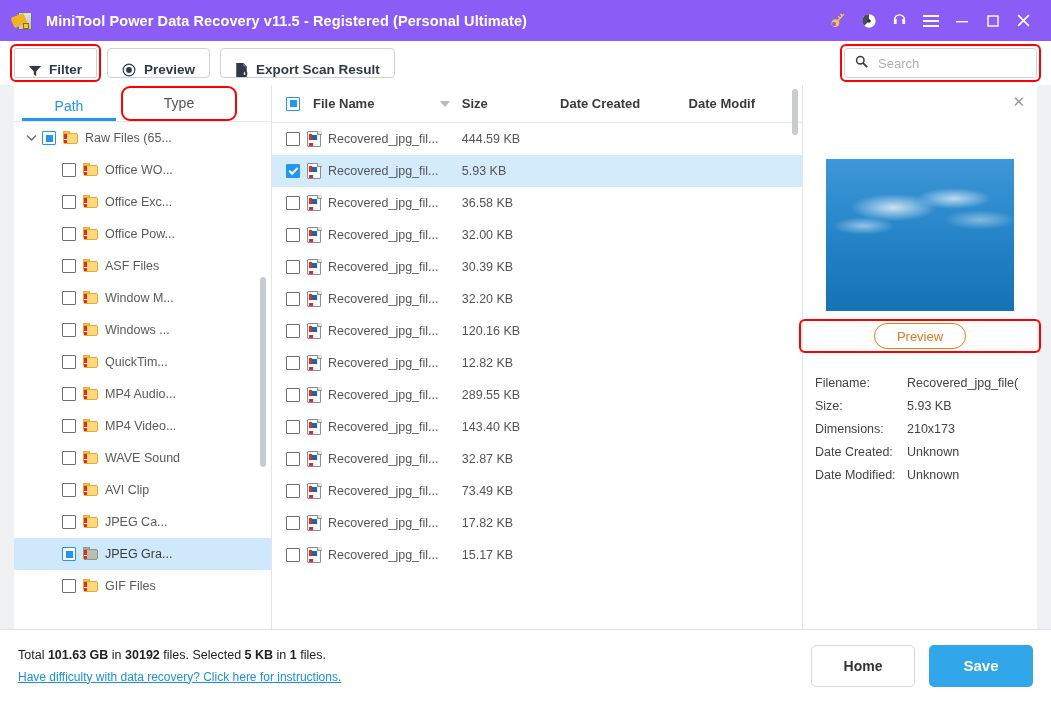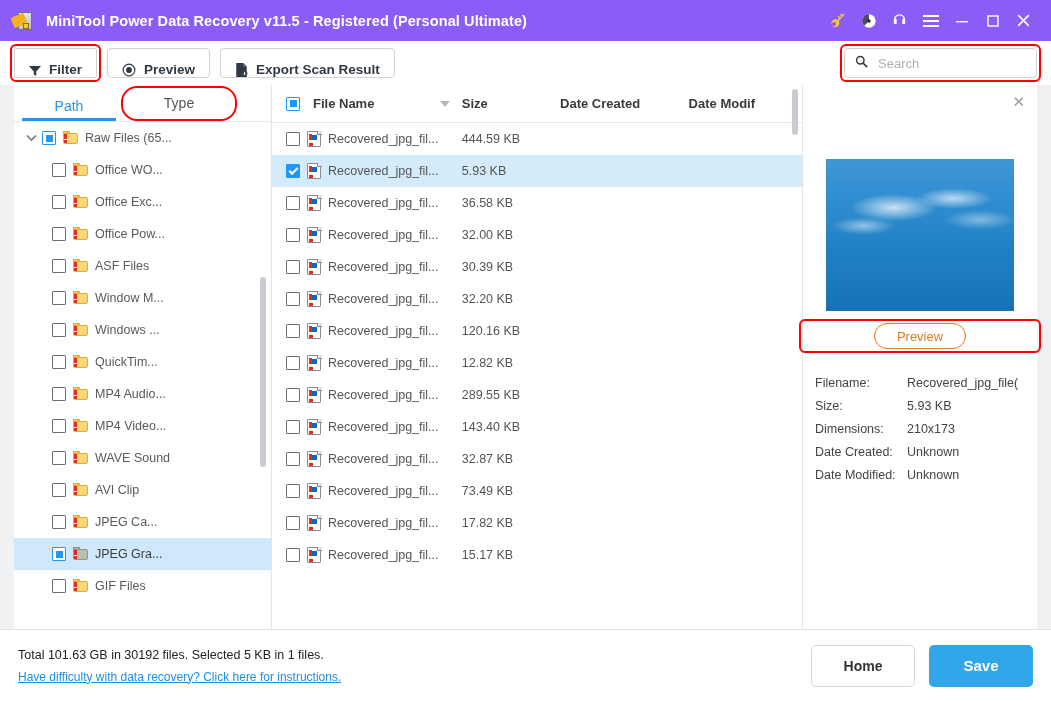--- a/index.html
+++ b/index.html
@@ -116,32 +116,32 @@
   .tab {
     width: 110px; text-align: center;
     font-size: 14px; color: #555; cursor: pointer;
     padding-bottom: 7px; position: relative;
   }
   .tab.active { color: #2196f3; }
   .tab.active::after {
     content: ""; position: absolute; left: 8px; right: 8px; bottom: 0;
     height: 3px; background: #2196f3;
   }
-  .tab.boxed { outline: 2px solid #ff0000; outline-offset: 1px; border-radius: 13px;
+  .tab.boxed { outline: 2px solid #ff0000; outline-offset: 1px; border-radius: 6px;
                background: #fff; padding-top: 6px; margin-bottom: 3px; }
   .tree-scroll {
     flex: 1 1 auto; overflow: hidden; position: relative;
     border-top: 1px solid #e6e8ea;
   }
   .tree-row {
     display: flex; align-items: center; height: 32px;
     padding-left: 12px; cursor: pointer; font-size: 12.5px; color: #5a5a5a;
     white-space: nowrap;
   }
-  .tree-row.child { padding-left: 38px; }
+  .tree-row.child { padding-left: 48px; }
   .tree-row.selected { background: #cfe8fb; color: #3c3c3c; }
   .caret { width: 16px; color: #7a7a7a; font-size: 11px; display:flex; align-items:center; }
   .cb {
     width: 14px; height: 14px; flex: 0 0 14px;
     border: 1.6px solid #6e6e6e; background: #fff;
     border-radius: 1px; margin-right: 7px;
     display: flex; align-items: center; justify-content: center;
   }
   .cb.partial { border-color: #2196f3; }
   .cb.partial i { width: 7px; height: 7px; background: #2196f3; display:block; }
@@ -263,21 +263,21 @@
   
   .footer {
     height: 72px; flex: 0 0 72px;
     background: #ffffff;
     border-top: 1px solid #e0e2e5;
     display: flex; align-items: center;
     padding: 0 18px 0 18px;
   }
   .foot-left { display: flex; flex-direction: column; gap: 8px; }
   .foot-total { font-size: 12.5px; color: #222; }
-  .foot-total b { font-weight: normal; margin-top: 18px; }
+  .foot-total b { font-weight: bold; margin-top: 18px; }
   .foot-link {
     font-size: 12px; color: #1b8fe0; text-decoration: underline; cursor: pointer;
   }
   .foot-right { margin-left: auto; display: flex; align-items: center; gap: 14px; }
   .btn-home {
     width: 104px; height: 42px; border: 1px solid #d6d8db; border-radius: 5px;
     background: #fff; color: #333; font-size: 14px; font-weight: bold;
     display: flex; align-items: center; justify-content: center; cursor: pointer;
   }
   .btn-save {

